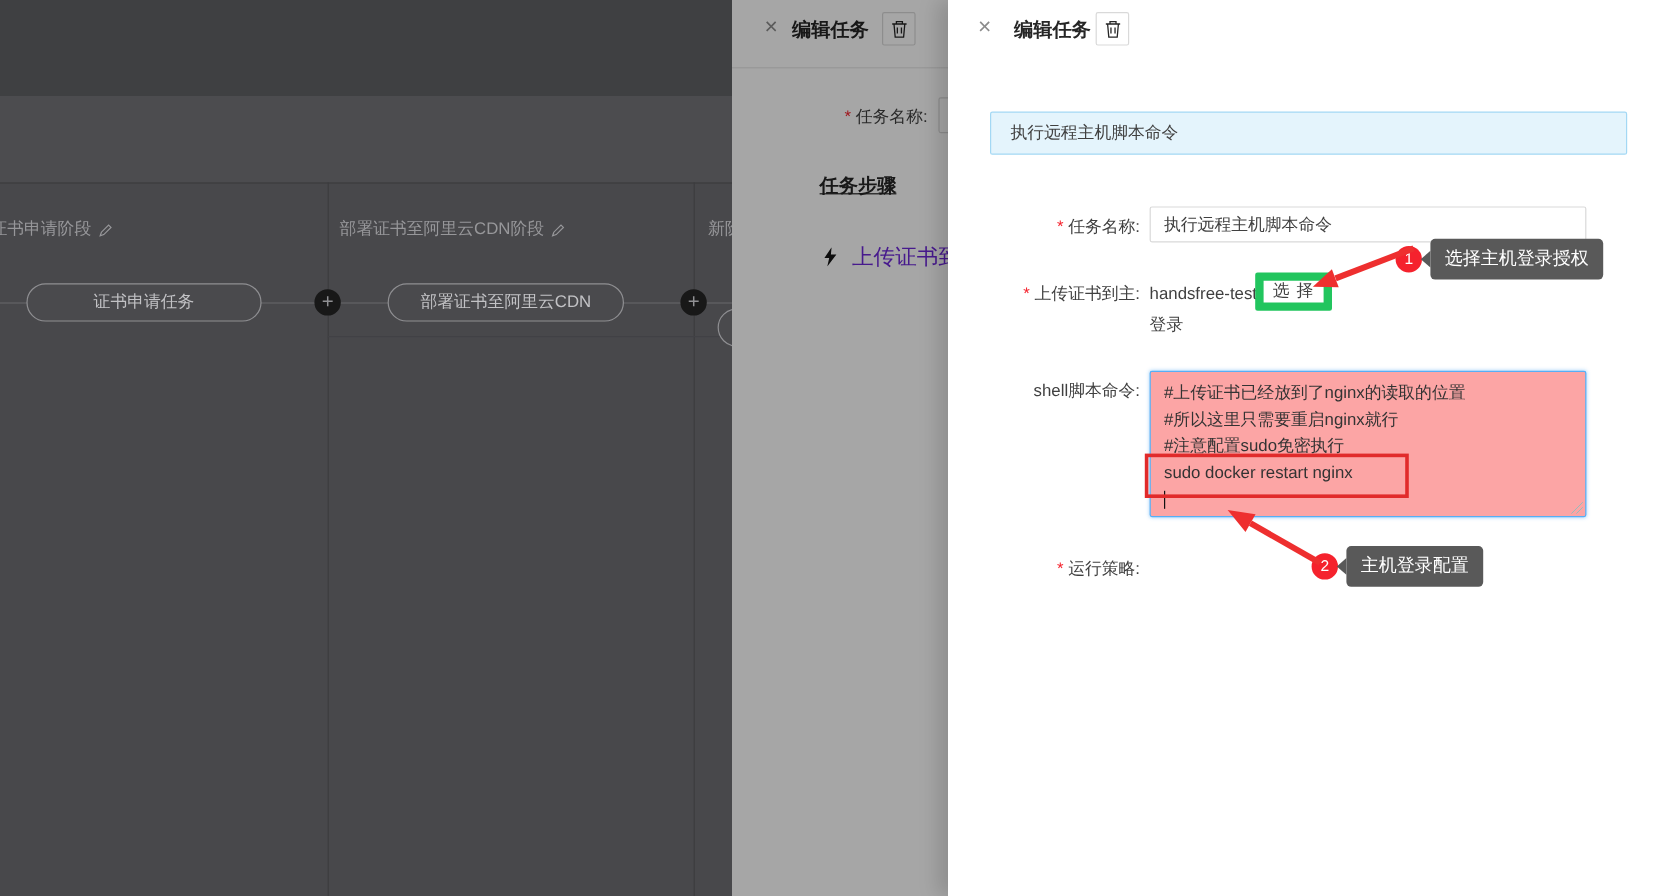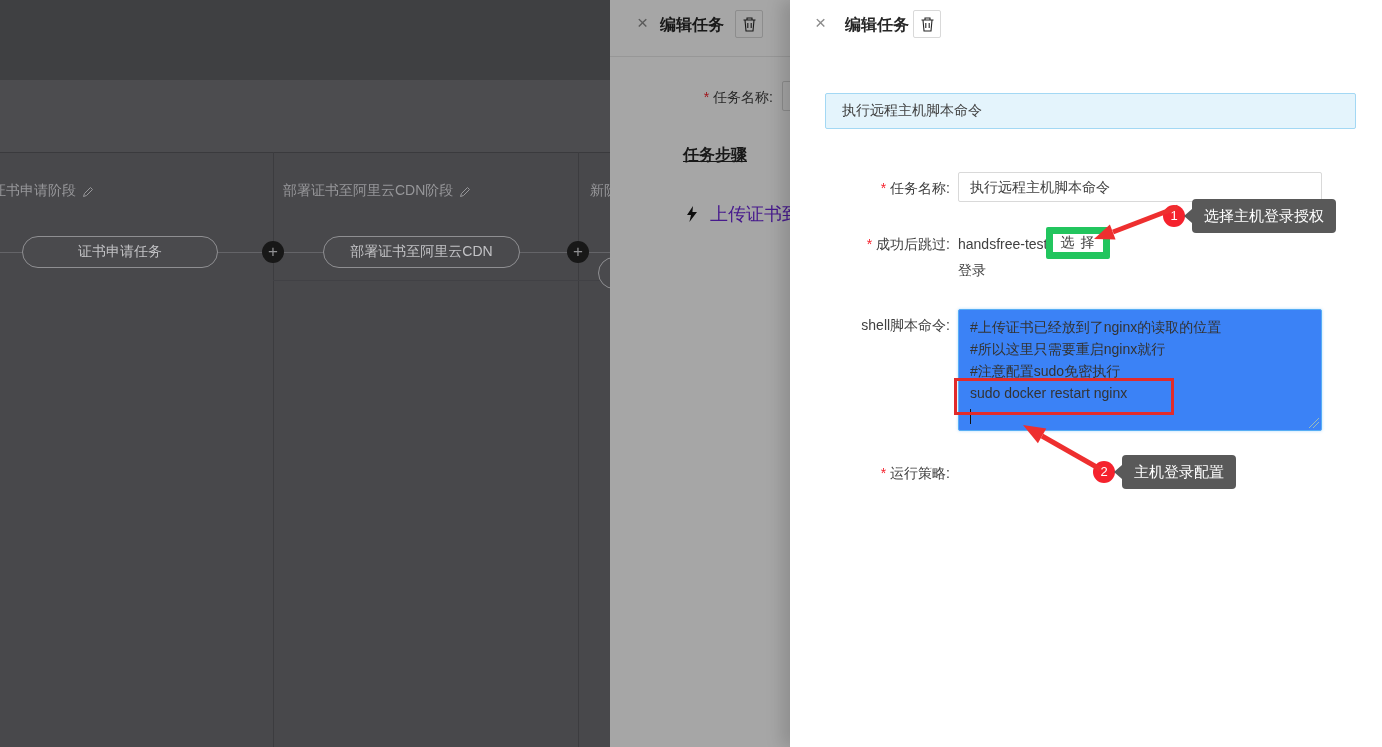--- a/index.html
+++ b/index.html
@@ -47,21 +47,21 @@
   .f-label{position:absolute;width:158px;text-align:right;font-size:14px;color:#404040;white-space:nowrap;right:auto;left:2px;}
   .req::before{content:"* ";color:#f5222d;}
   .f-input{position:absolute;left:168px;width:364px;height:30px;border:1px solid #d9d9d9;border-radius:2px;box-sizing:border-box;
            font-size:14px;color:#404040;line-height:28px;padding:0 11px;background:#fff;}
   .host-value{position:absolute;left:168px;top:236px;font-size:14px;color:#404040;}
   .host-value2{position:absolute;left:168px;top:262px;font-size:14px;color:#404040;}
   .select-host-btn{position:absolute;left:256px;top:227px;width:64px;height:32px;border:7px solid #22c55e;border-radius:2px;
                    background:#fff;font-size:14px;color:#404040;display:flex;align-items:center;justify-content:center;
                    box-sizing:border-box;cursor:pointer;letter-spacing:1px;}
   .script-box{position:absolute;left:168px;top:309px;width:364px;height:122px;border:1px solid #57aef5;border-radius:2px;
-              box-sizing:border-box;background:#3b82f6;box-shadow:0 0 3px rgba(87,174,245,0.45);padding:6px 11px;overflow:hidden;}
+              box-sizing:border-box;background:#fca5a5;box-shadow:0 0 3px rgba(87,174,245,0.45);padding:6px 11px;overflow:hidden;}
   .script-line{font-size:14px;color:#333;line-height:22px;white-space:nowrap;}
   .caret{display:inline-block;width:1px;height:15px;background:#111;vertical-align:middle;}
   .resize-grip{position:absolute;right:2px;bottom:2px;width:10px;height:10px;
                background:linear-gradient(135deg,transparent 0 50%,#9bb 50% 55%,transparent 55% 70%,#9bb 70% 75%,transparent 75%);}
   .f-select{position:absolute;left:168px;top:457px;width:364px;height:30px;border:1px solid #d9d9d9;border-radius:2px;
             box-sizing:border-box;background:#fff;font-size:14px;color:#404040;line-height:28px;padding:0 11px;cursor:pointer;}
   .chevron{position:absolute;right:10px;top:11px;width:9px;height:9px;}
 
   
   .hl-rect{position:absolute;left:954px;top:378px;width:214px;height:31px;border:3px solid #e12b2b;z-index:60;pointer-events:none;}
@@ -154,21 +154,21 @@
       </div>
     </div>
 
     <div class="alert-info">
       <span>执行远程主机脚本命令</span>
     </div>
 
     <div class="f-label req" style="top:180px">任务名称:</div>
     <div class="f-input" style="top:172px">执行远程主机脚本命令</div>
 
-    <div class="f-label req" style="top:236px">成功后跳过:</div>
+    <div class="f-label req" style="top:236px">上传证书到主:</div>
     <div class="host-value">handsfree-test</div>
     <div class="select-host-btn">选 择</div>
     <div class="host-value2">登录</div>
 
     <div class="f-label" style="top:317px">shell脚本命令:</div>
     <div class="script-box">
       <div class="script-line">#上传证书已经放到了nginx的读取的位置</div>
       <div class="script-line">#所以这里只需要重启nginx就行</div>
       <div class="script-line">#注意配置sudo免密执行</div>
       <div class="script-line">sudo docker restart nginx</div>

